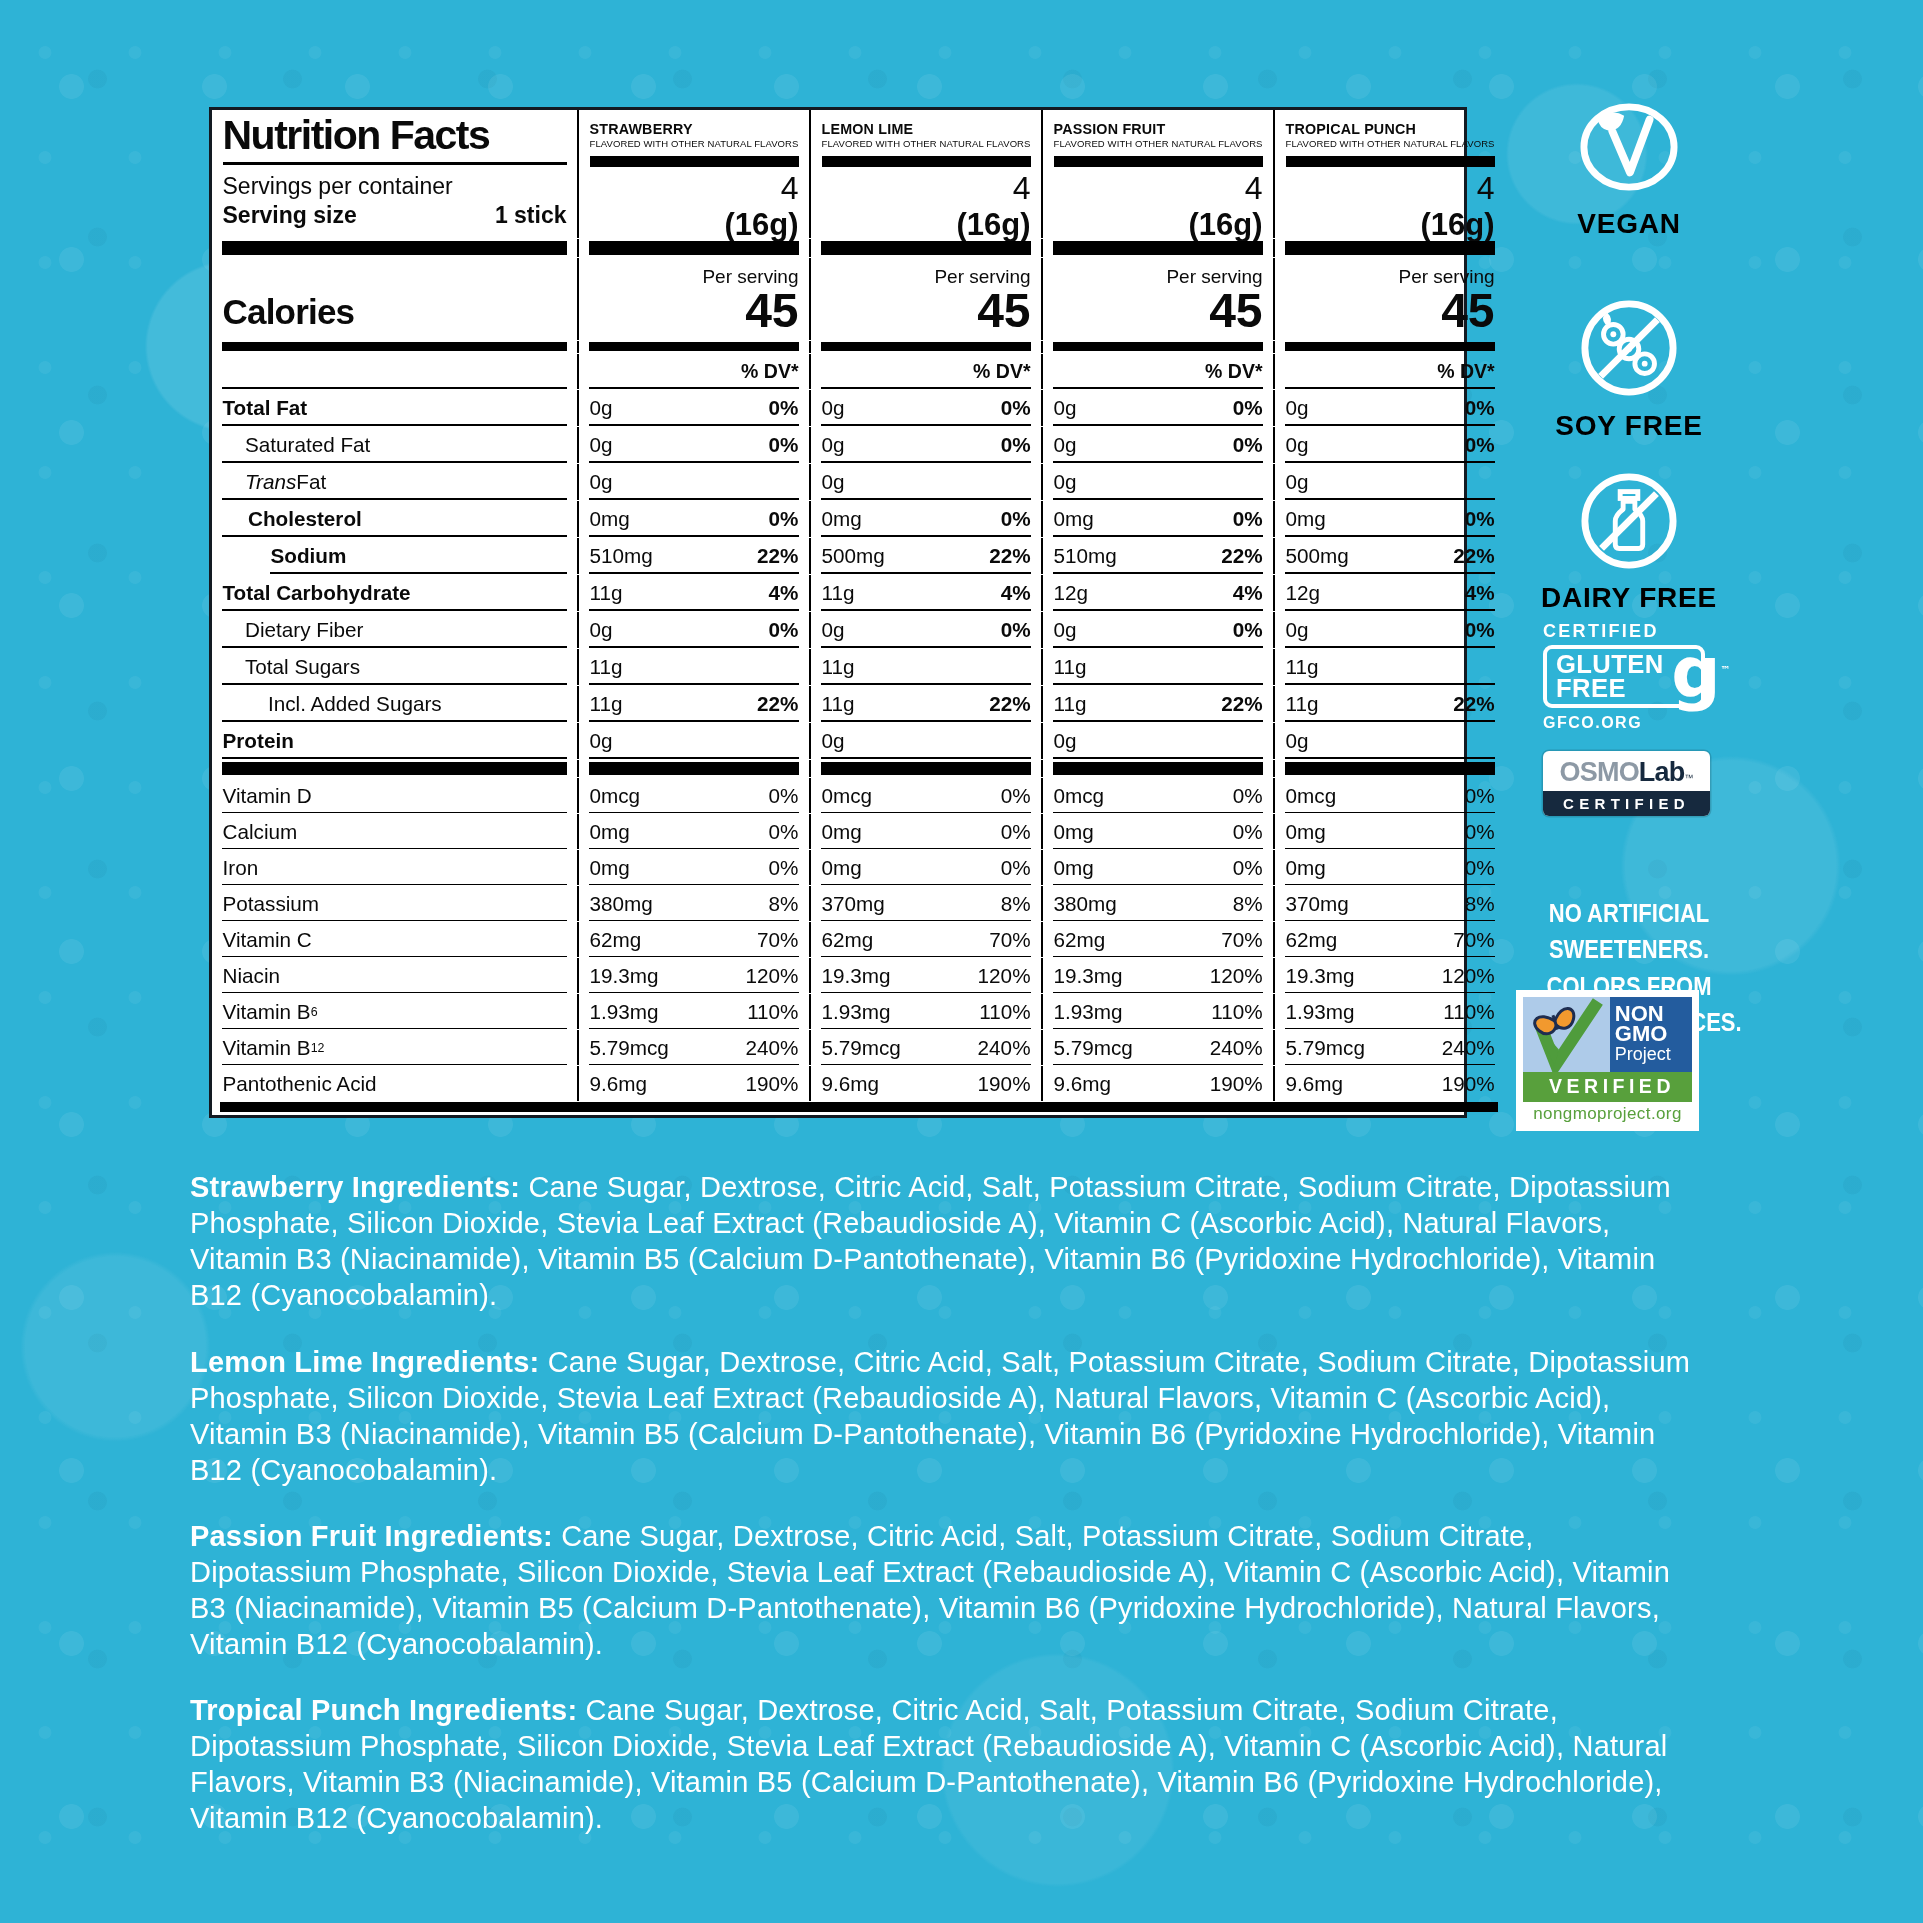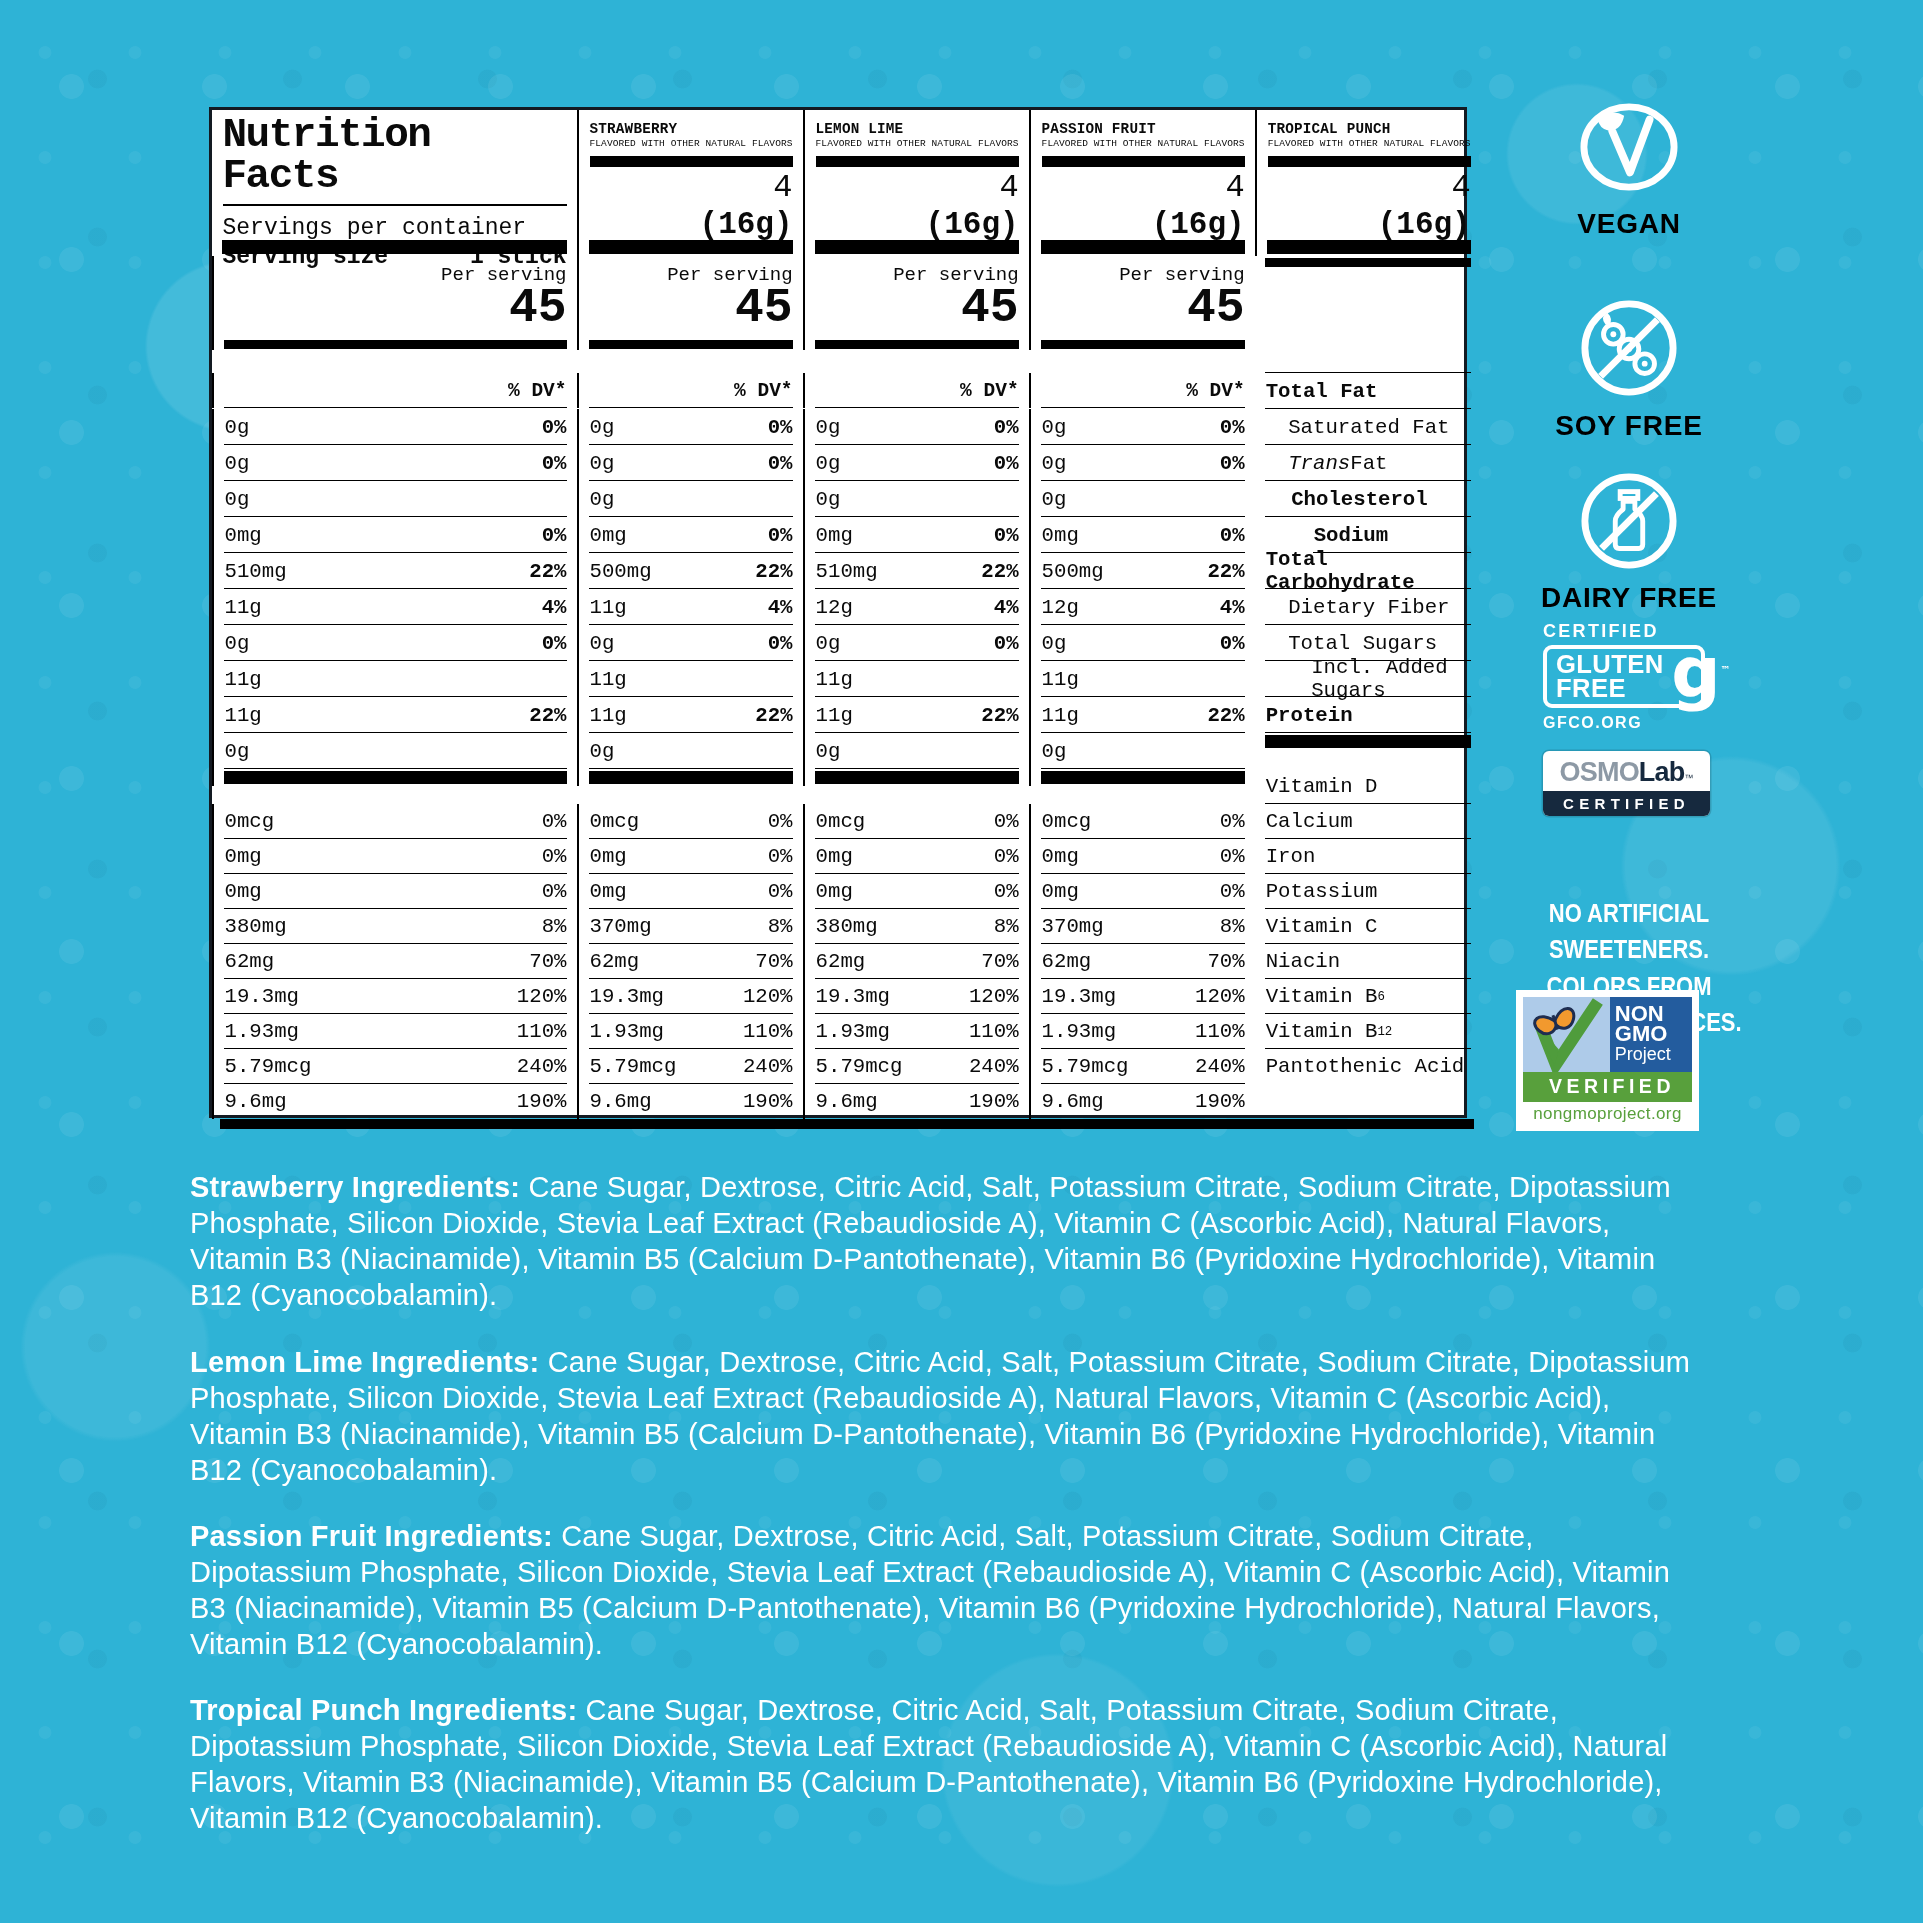--- a/index.html
+++ b/index.html
@@ -16,21 +16,21 @@
       radial-gradient(circle, rgba(255,255,255,.07) 0 12px, rgba(255,255,255,0) 12.8px),
       radial-gradient(circle, rgba(10,80,110,.06) 0 9px, rgba(10,80,110,0) 9.8px),
       radial-gradient(circle, rgba(255,255,255,.05) 0 6px, rgba(255,255,255,0) 6.8px);
     background-size:auto,auto,auto,auto,auto,143px 173px,195px 158px,90px 105px;
   }
   
   .panel{
     position:absolute;left:209px;top:107px;width:1258px;height:1011px;
     background:#fff;border:3.8px solid #131a22;box-sizing:border-box;
   }
-  #nf-grid{display:grid;grid-template-columns:365px repeat(4,1fr);width:100%;height:100%;font-family:Liberation Mono, monospace;}
+  #nf-grid{display:grid;grid-template-columns:365px repeat(4,1fr);width:100%;height:100%;}
   .cell{position:relative;padding:0 10.5px;box-sizing:border-box;color:#0a0a0a;}
   .cell.dvl{border-left:2.3px solid #000;}
   .cell.hl::after{content:'';position:absolute;left:9.8px;right:9.8px;bottom:0;height:1.5px;background:#000;}
   .rowbar-blk{position:absolute;left:9.8px;right:9.8px;top:2.3px;bottom:2.3px;background:#000;}
   .rule-blk{position:absolute;left:9.8px;right:9.8px;top:1.5px;bottom:1.5px;background:#000;}
   .full-blk{position:absolute;left:7.5px;right:7.5px;top:0;height:9.8px;background:#000;}
   .nf-title{font-size:41px;font-weight:bold;letter-spacing:-1.5px;line-height:1.02;padding-top:4.5px;}
   .title-rule{height:2.3px;background:#000;margin:6px 0 7.5px 0;}
   .srvline{font-size:23px;line-height:1.25;}
   .ssline{font-size:23px;font-weight:bold;display:flex;justify-content:space-between;line-height:1.3;}
@@ -135,20 +135,23 @@
       </div>
       <div class="cell dvl" style="height: 18px;">
         <div class="rowbar-blk"></div>
       </div>
       <div class="cell dvl" style="height: 18px;">
         <div class="rowbar-blk"></div>
       </div>
       <div class="cell dvl" style="height: 18px;">
         <div class="rowbar-blk"></div>
       </div>
+      <div class="cell cal-cell" style="height: 82px;">
+        <div class="cal-label">Calories</div>
+      </div>
       <div class="cell dvl ps-cell" style="height: 82px;">
         <div class="ps-label">Per serving</div>
         <div class="ps-cal">45</div>
       </div>
       <div class="cell dvl ps-cell" style="height: 82px;">
         <div class="ps-label">Per serving</div>
         <div class="ps-cal">45</div>
       </div>
       <div class="cell dvl ps-cell" style="height: 82px;">
         <div class="ps-label">Per serving</div>

